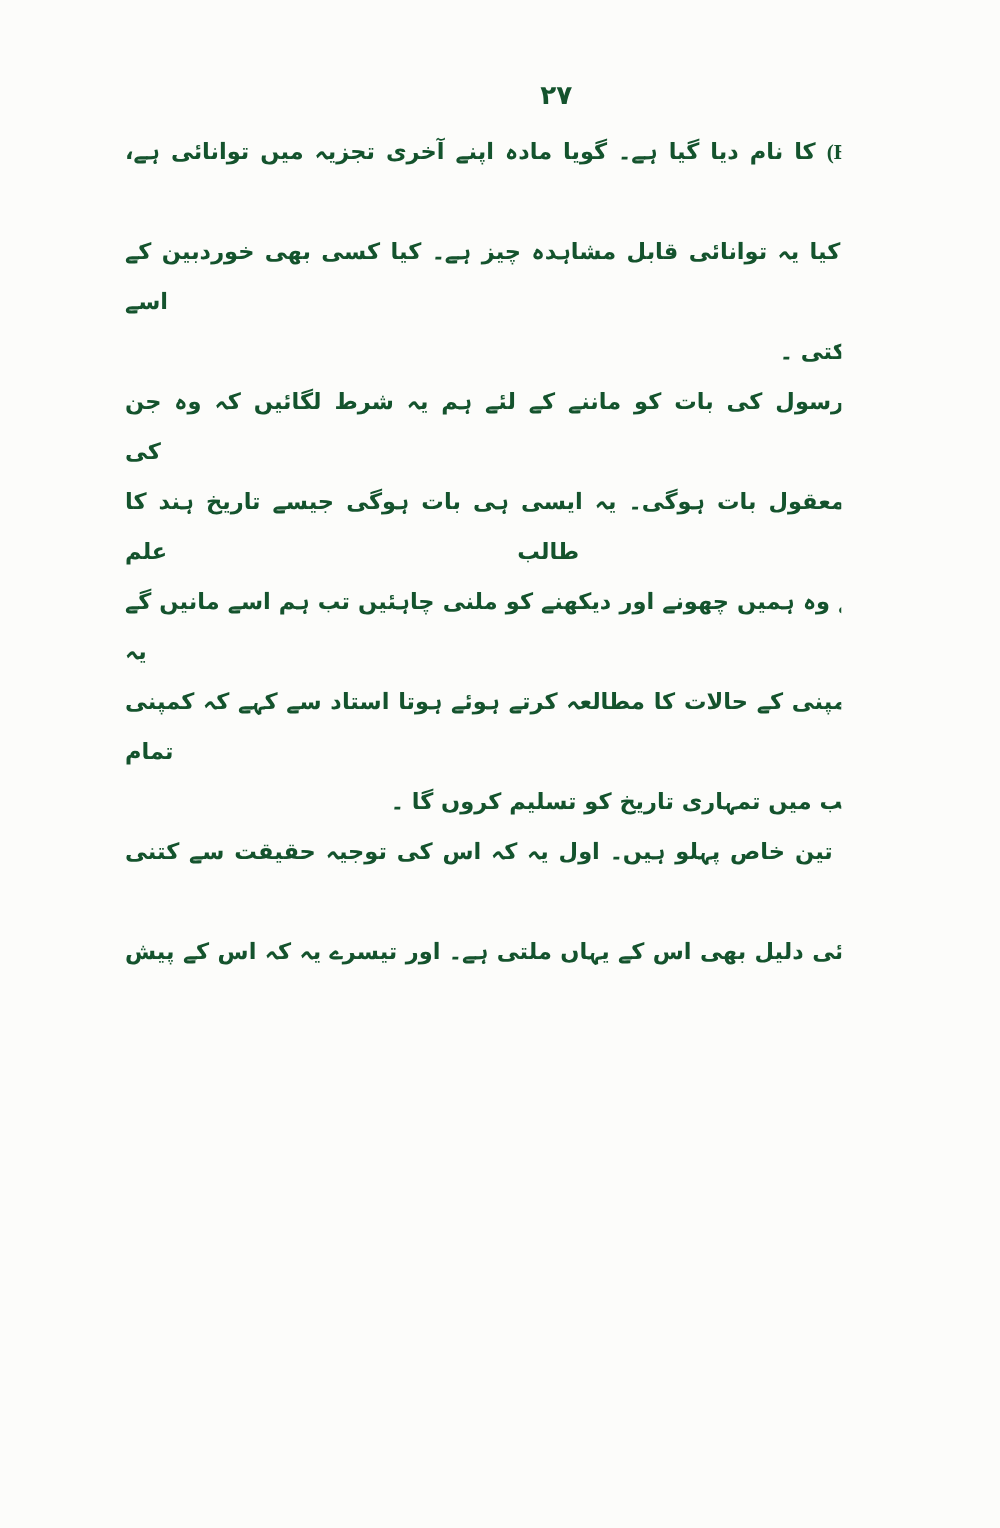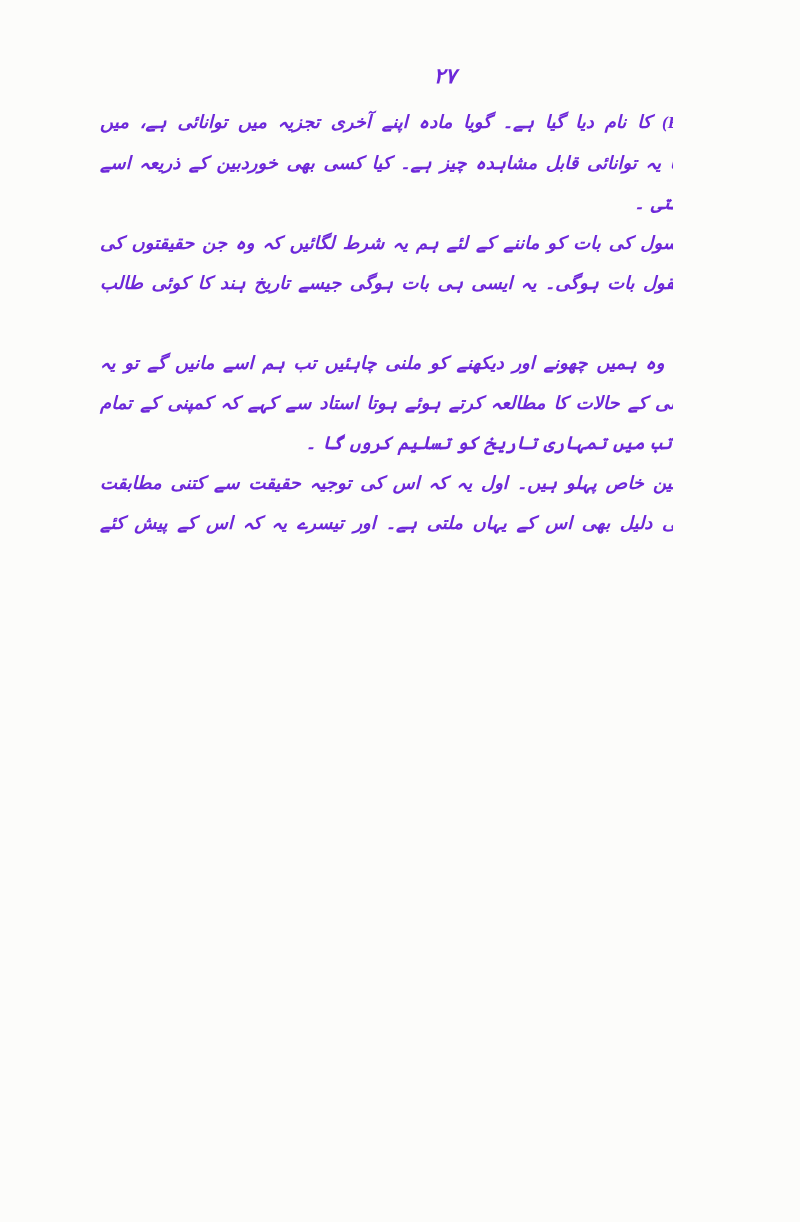--- a/index.html
+++ b/index.html
@@ -7,22 +7,21 @@
     padding: 0;
     background: #fcfcfa;
   }
   .page {
     position: relative;
     width: 673px;
     height: 1222px;
     background: #fcfcfa;
     overflow: hidden;
     font-family: "DejaVu Sans", sans-serif;
-    color: #6d28d9;
-    font-style: italic;
+    color: #14532d;
   }
   .page-number {
     position: absolute;
     top: 64px;
     left: 100px;
     width: 690px;
     text-align: center;
     font-size: 21px;
     font-weight: bold;
     letter-spacing: 2px;

